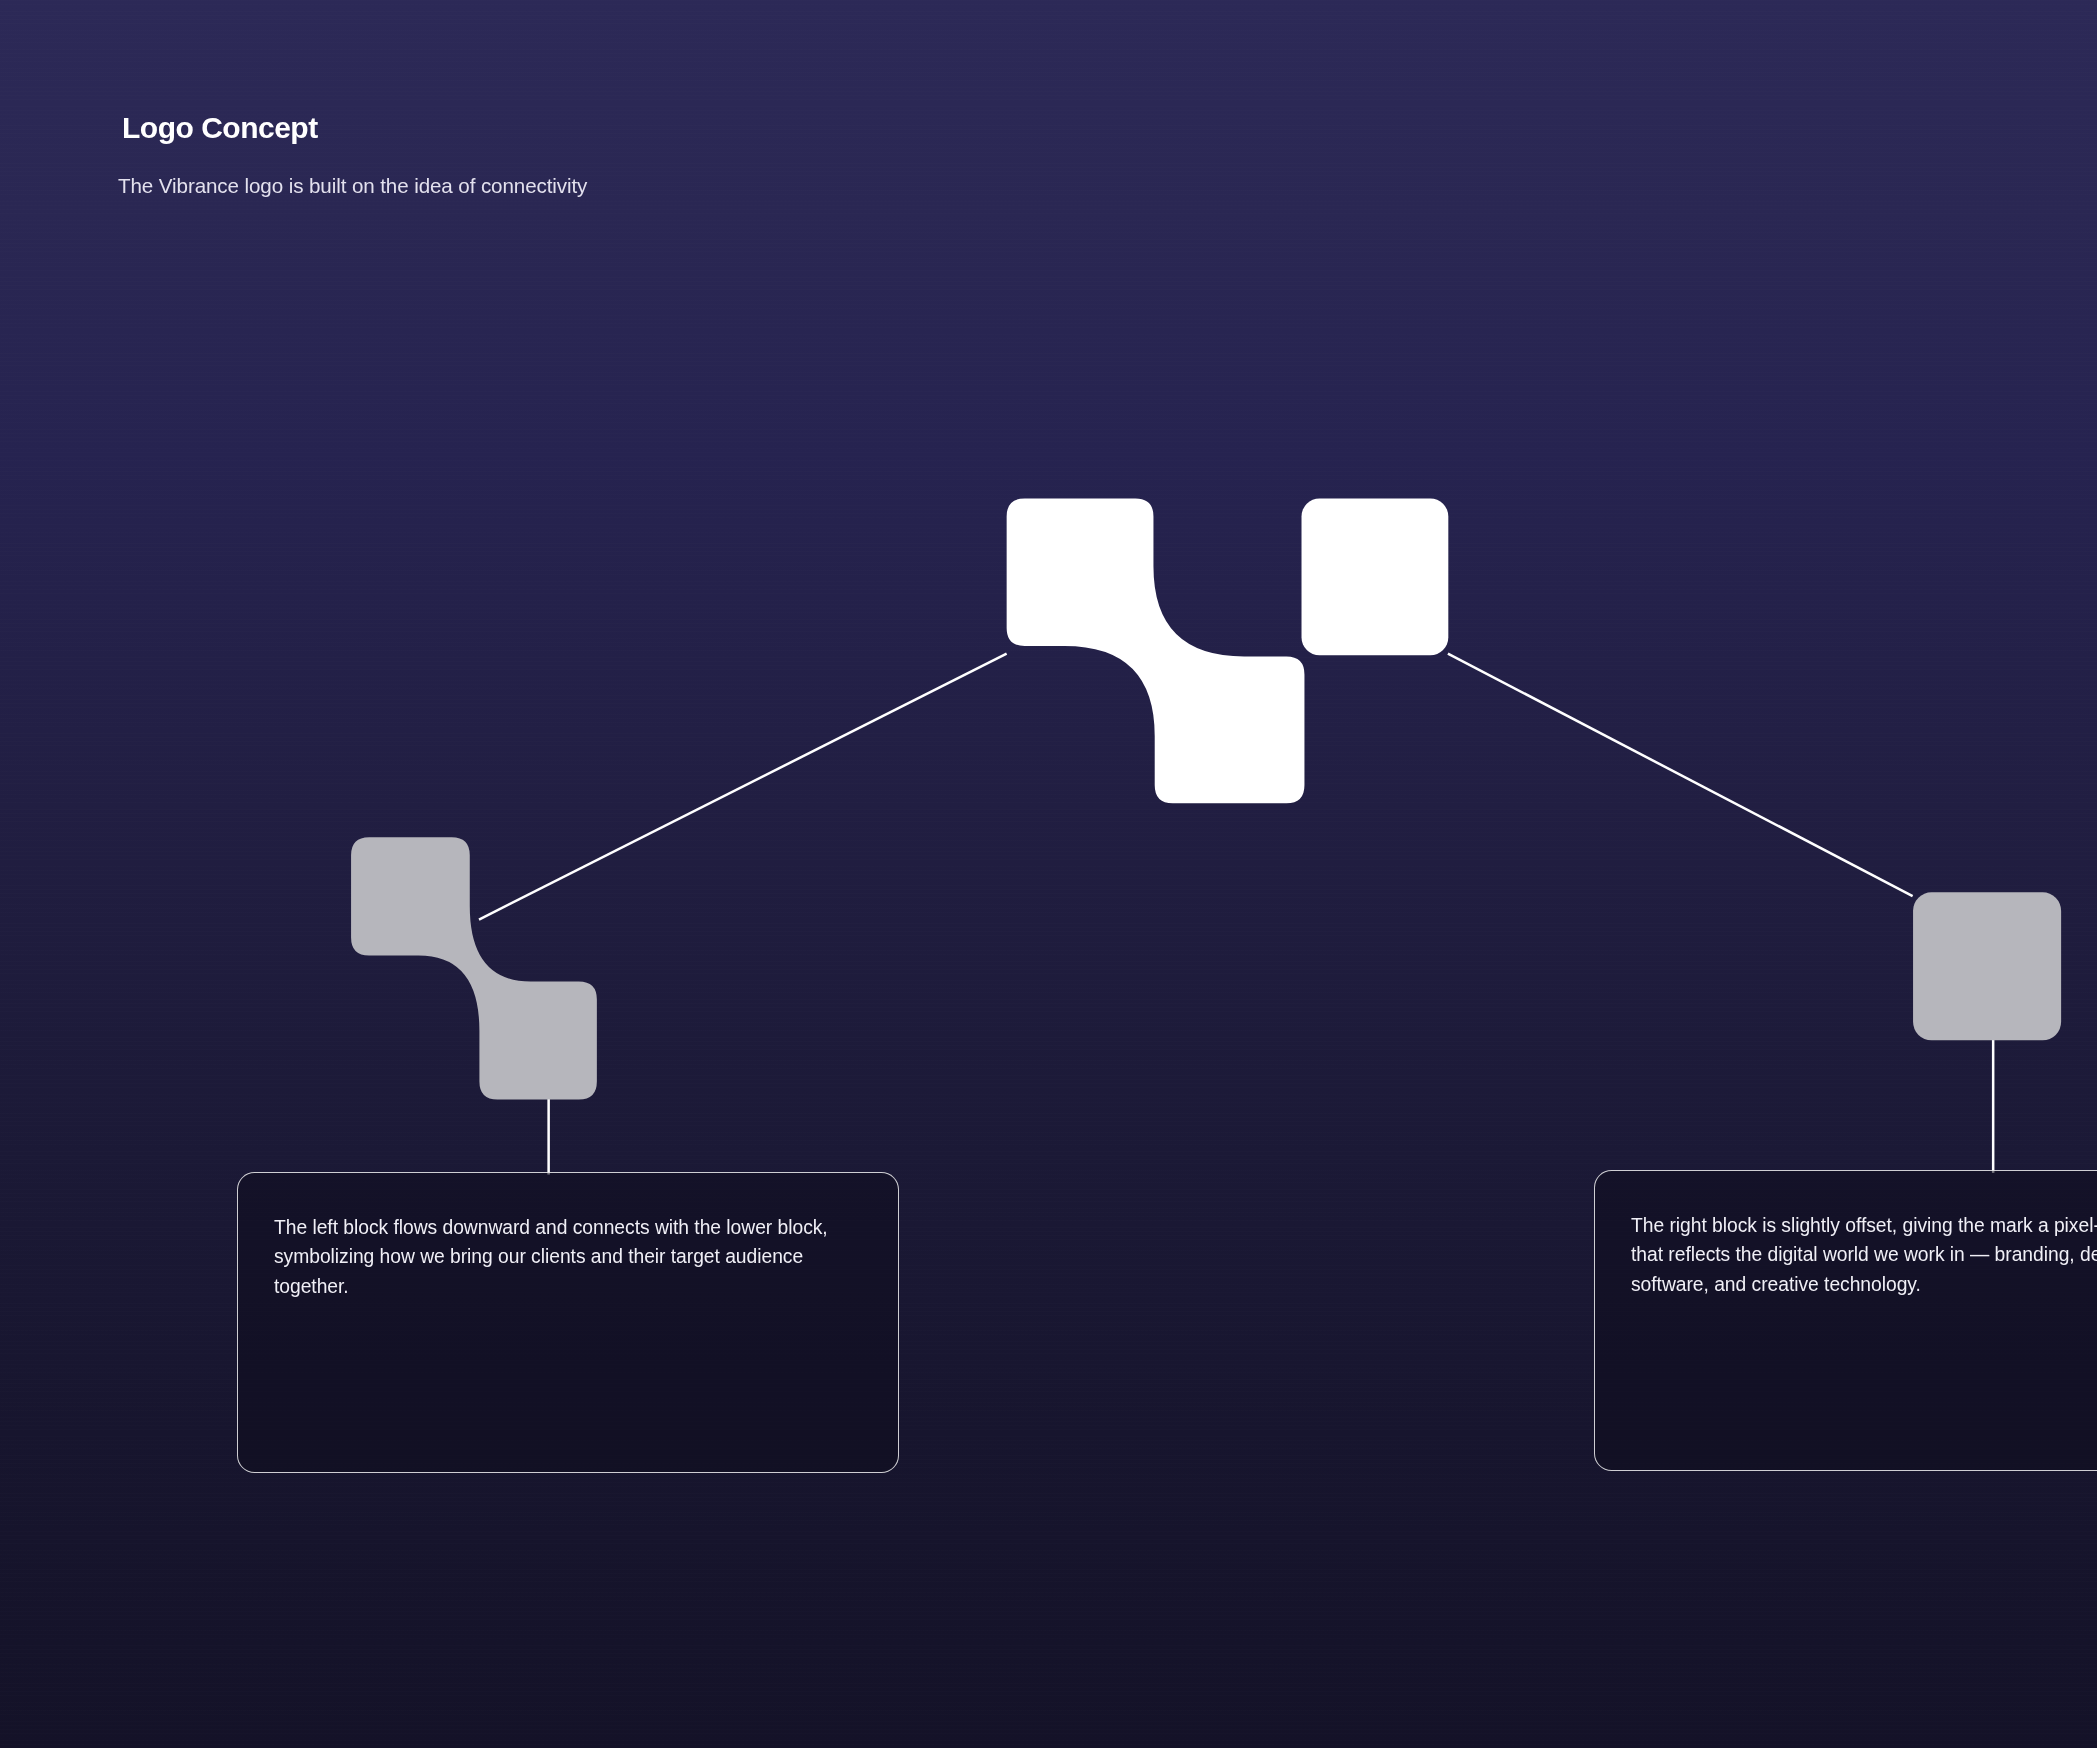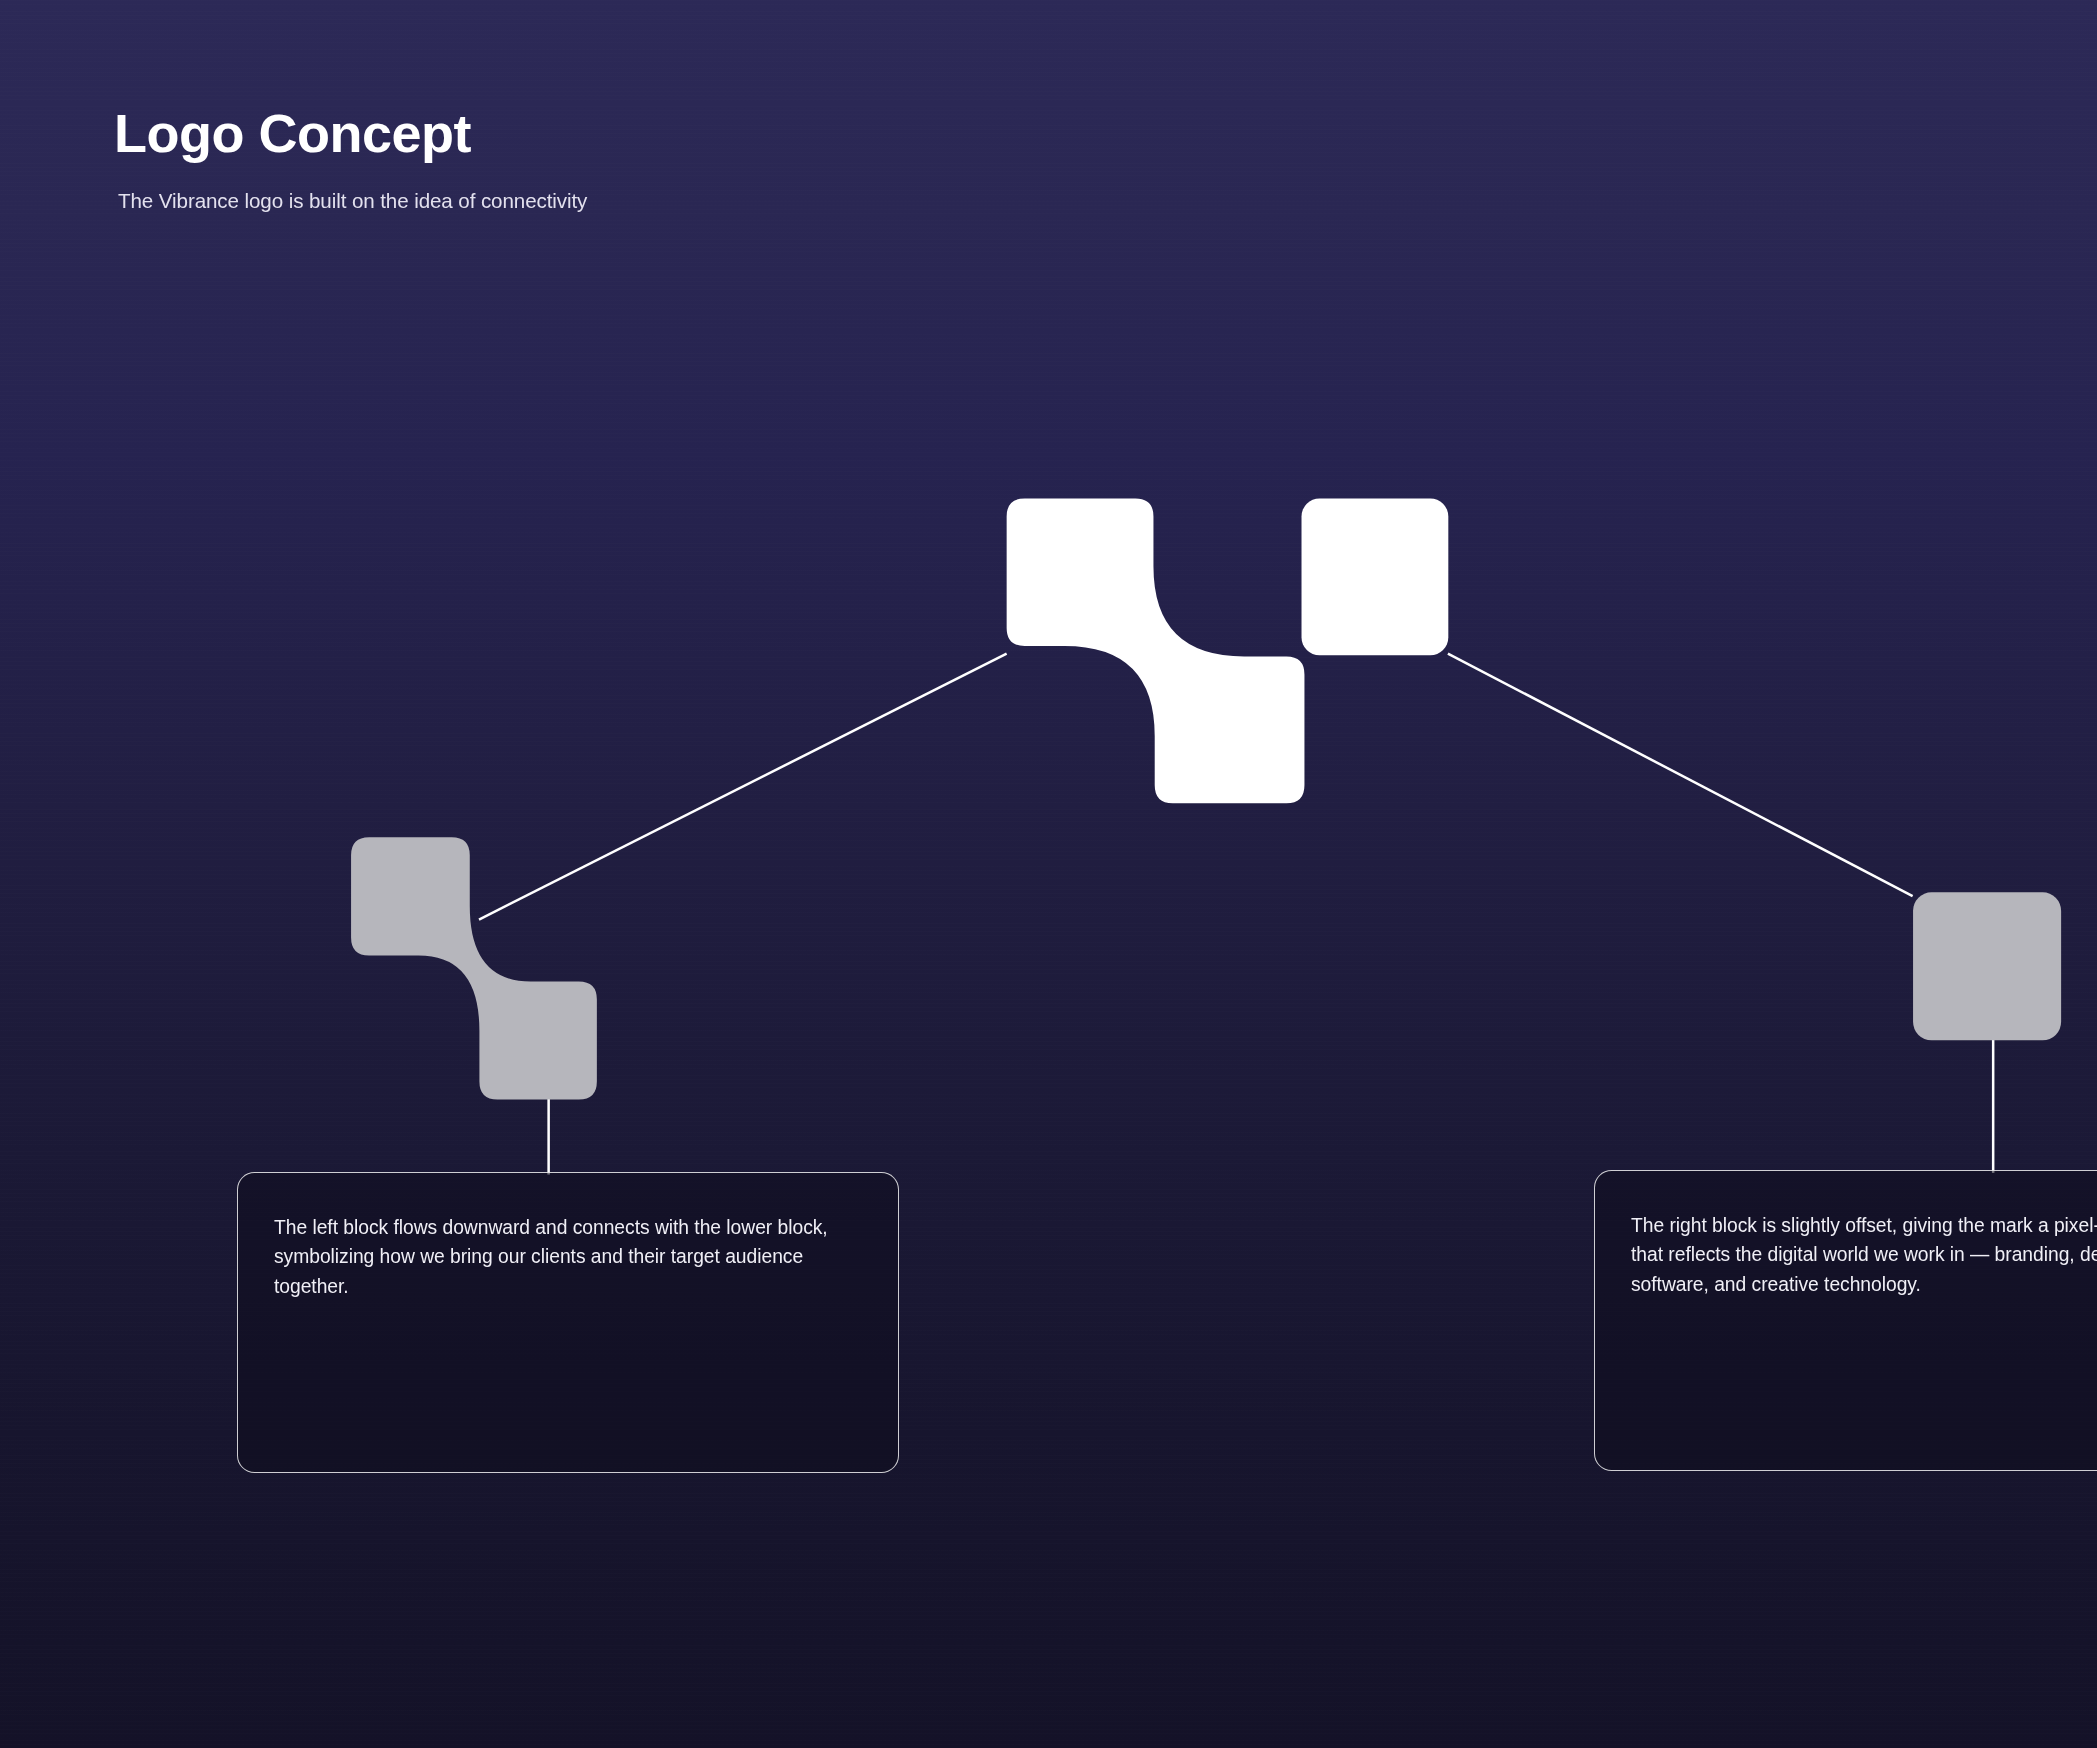--- a/index.html
+++ b/index.html
@@ -36,22 +36,22 @@
   }
 
   
   #header {
     position: absolute;
     left: 110px;
     top: 99px;
     z-index: 5;
   }
   #page-title {
-    margin: 4px;
-    font-size: 54px;
+    margin: 12px;
+    font-size: 30px;
     line-height: 1.12;
     font-weight: 700;
     letter-spacing: -0.5px;
     color: #ffffff;
   }
   #page-subtitle {
     margin: 8px;
     padding-top: 17.6px;
     font-size: 20.6px;
     line-height: 1.2;

